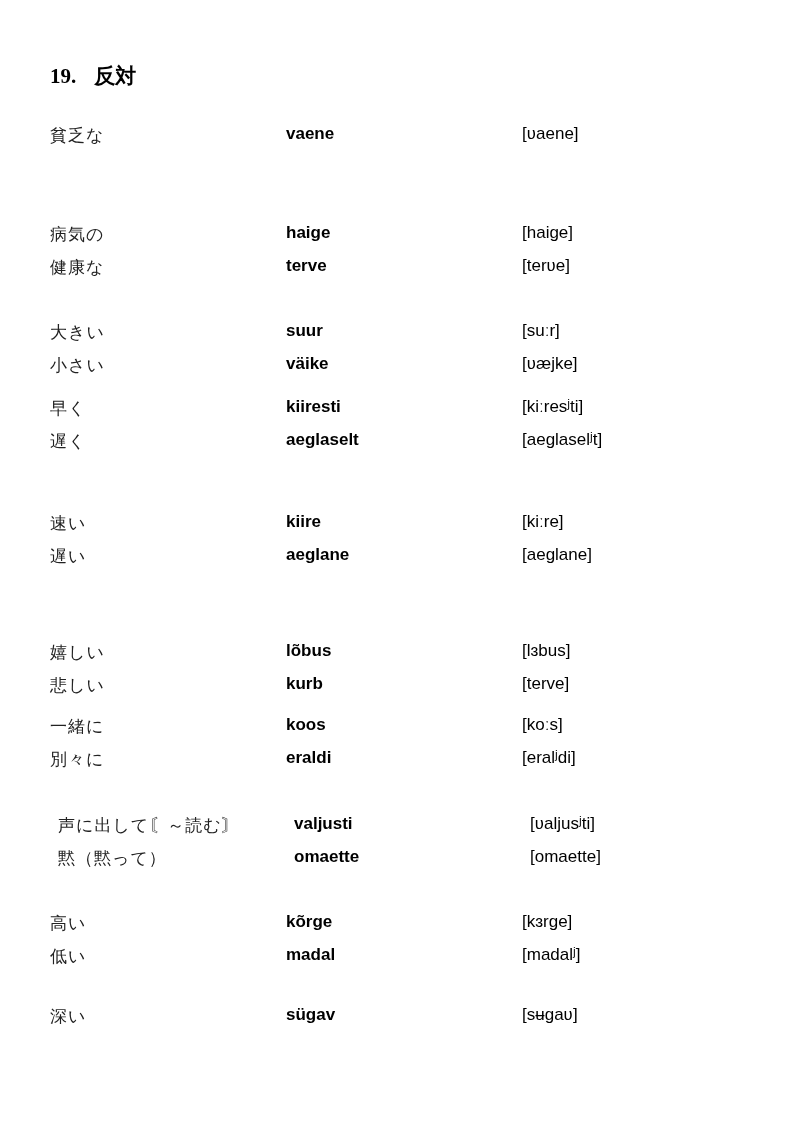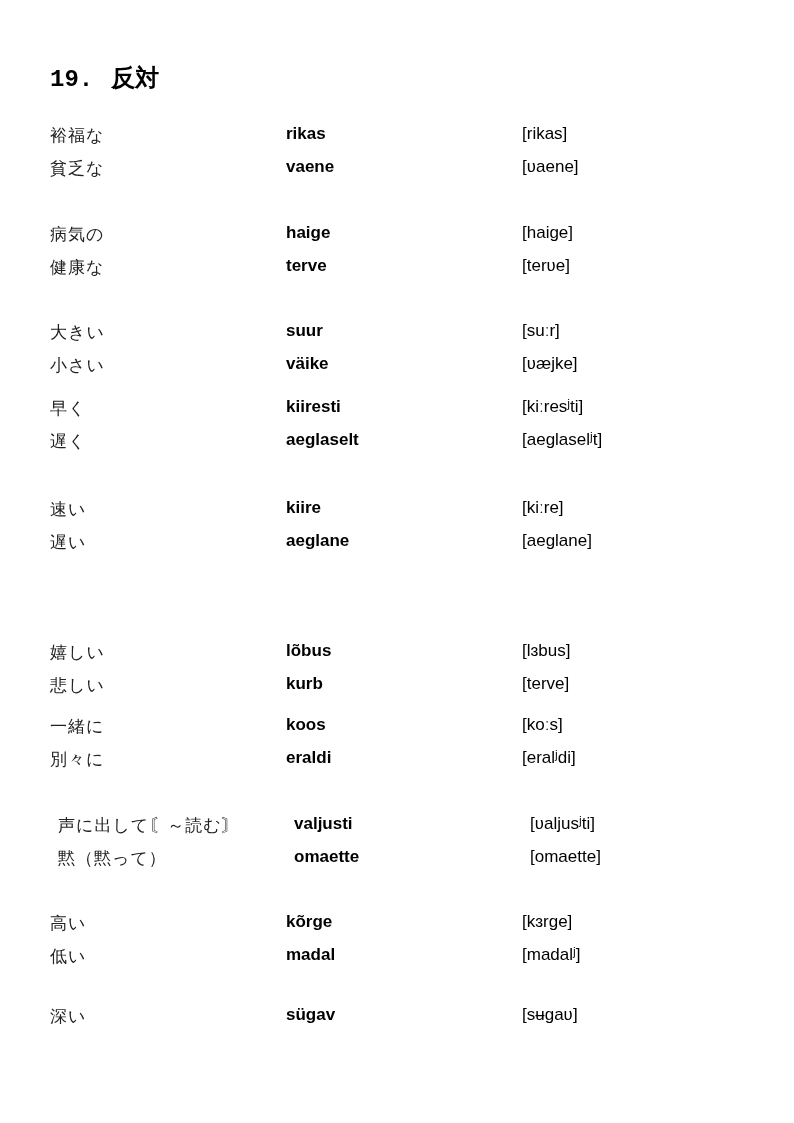--- a/index.html
+++ b/index.html
@@ -1,19 +1,19 @@
 <!DOCTYPE html>
 <html><head>
   <meta charset="utf-8">
   <style>
     html, body { margin: 0; padding: 0; background: #ffffff; }
     body { width: 794px; height: 1123px; position: relative; overflow: hidden; color: #000; }
     .title {
       position: absolute; left: 50px; top: 62px;
-      font-family: Liberation Mono, monospace; font-weight: bold; font-size: 24px;
+      font-family: Liberation Serif, serif; font-weight: bold; font-size: 21px;
       display: flex; gap: 18px; align-items: baseline;
     }
     .group { position: absolute; left: 0; width: 794px; }
     .row { position: relative; height: 33px; }
     .jp {
       position: absolute; left: 50px; top: 0;
       font-family: "DejaVu Serif", serif; font-size: 17px; color: #222; letter-spacing: 1px;
     }
     .et {
       position: absolute; left: 286px; top: 0;
@@ -27,25 +27,20 @@
 </head>
 <body>
 
 <div class="title">
   <span>19.</span>
   <span>反対</span>
 </div>
 
 <div id="vocab">
     <div class="group" style="top: 124px;">
-      <div class="row">
-        <span class="jp">裕福な</span>
-        <span class="et">rikas</span>
-        <span class="ipa">[rikas]</span>
-      </div>
       <div class="row">
         <span class="jp">貧乏な</span>
         <span class="et">vaene</span>
         <span class="ipa">[ʋaene]</span>
       </div>
     </div>
     <div class="group" style="top: 222.5px;">
       <div class="row">
         <span class="jp">病気の</span>
         <span class="et">haige</span>
@@ -74,21 +69,21 @@
         <span class="jp">早く</span>
         <span class="et">kiiresti</span>
         <span class="ipa">[kiːresʲti]</span>
       </div>
       <div class="row">
         <span class="jp">遅く</span>
         <span class="et">aeglaselt</span>
         <span class="ipa">[aeglaselʲt]</span>
       </div>
     </div>
-    <div class="group" style="top: 498px;">
+    <div class="group" style="top: 512px;">
       <div class="row">
         <span class="jp">速い</span>
         <span class="et">kiire</span>
         <span class="ipa">[kiːre]</span>
       </div>
       <div class="row">
         <span class="jp">遅い</span>
         <span class="et">aeglane</span>
         <span class="ipa">[aeglane]</span>
       </div>

